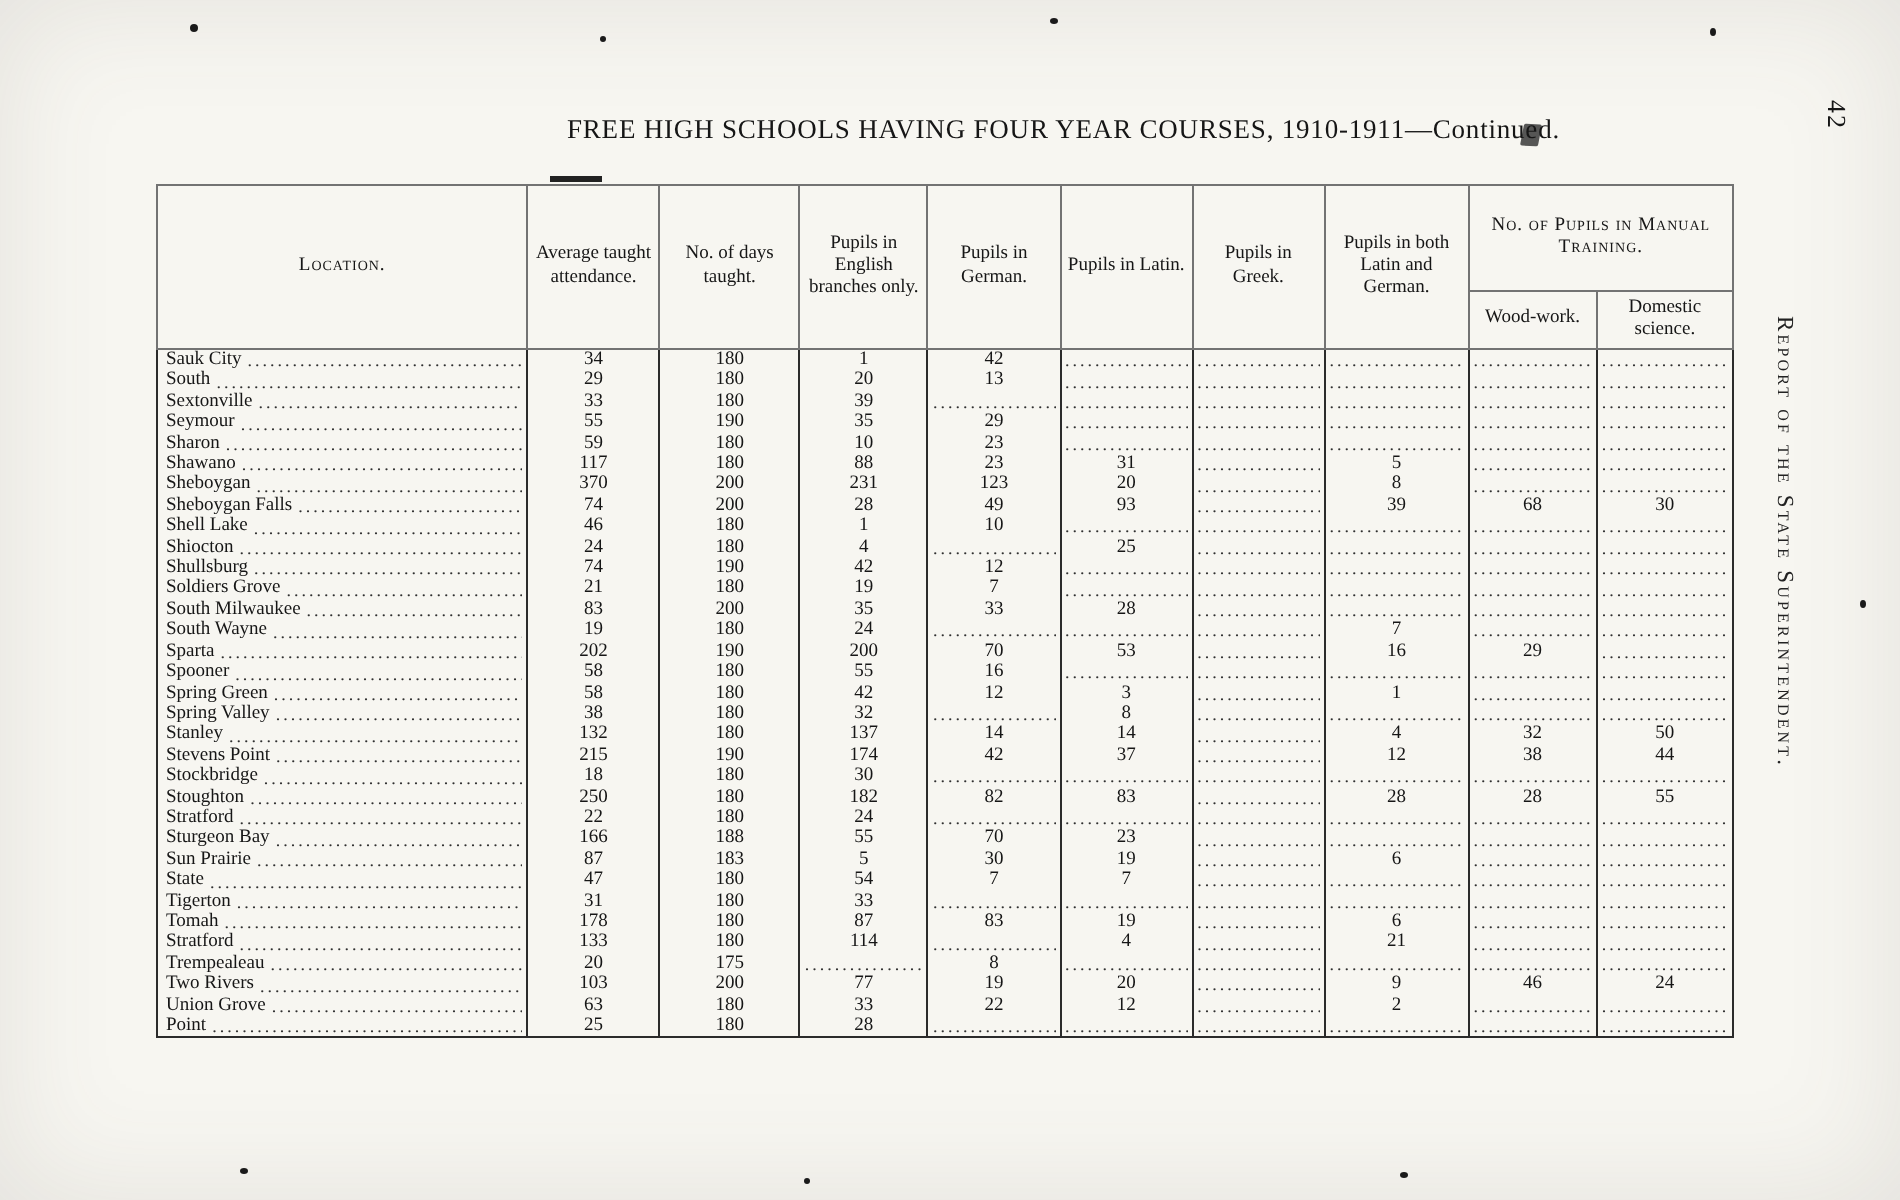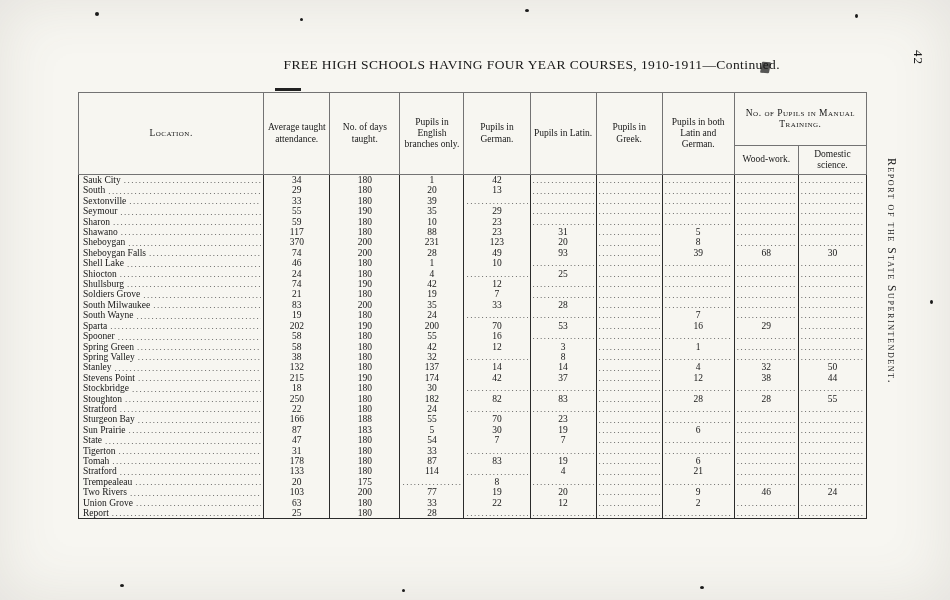--- a/index.html
+++ b/index.html
@@ -916,21 +916,21 @@
             <td>
               <span class="dots"></span>
             </td>
             <td>
               <span class="dots"></span>
             </td>
           </tr>
           <tr>
             <td class="loc">
               <div class="loc-inner">
-                <span class="loc-name">Report</span>
+                <span class="loc-name">Point</span>
                 <span class="leader"></span>
               </div>
             </td>
             <td>25</td>
             <td>180</td>
             <td>28</td>
             <td>
               <span class="dots"></span>
             </td>
             <td>

